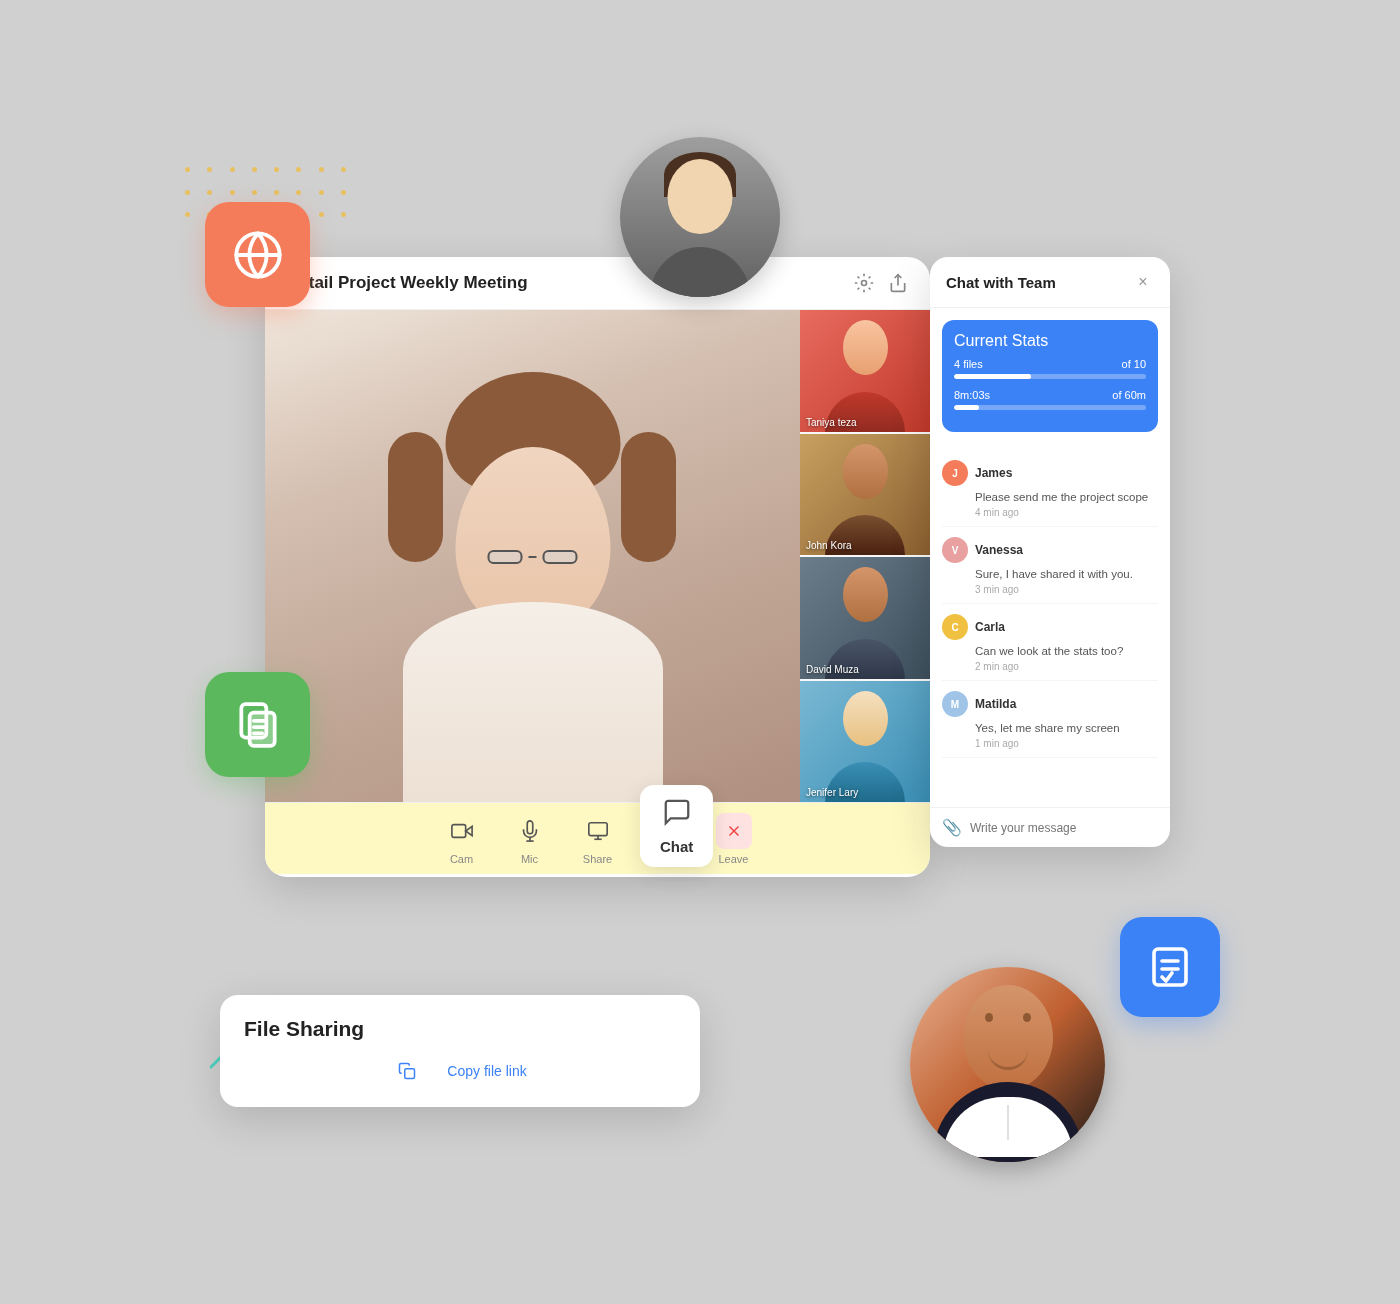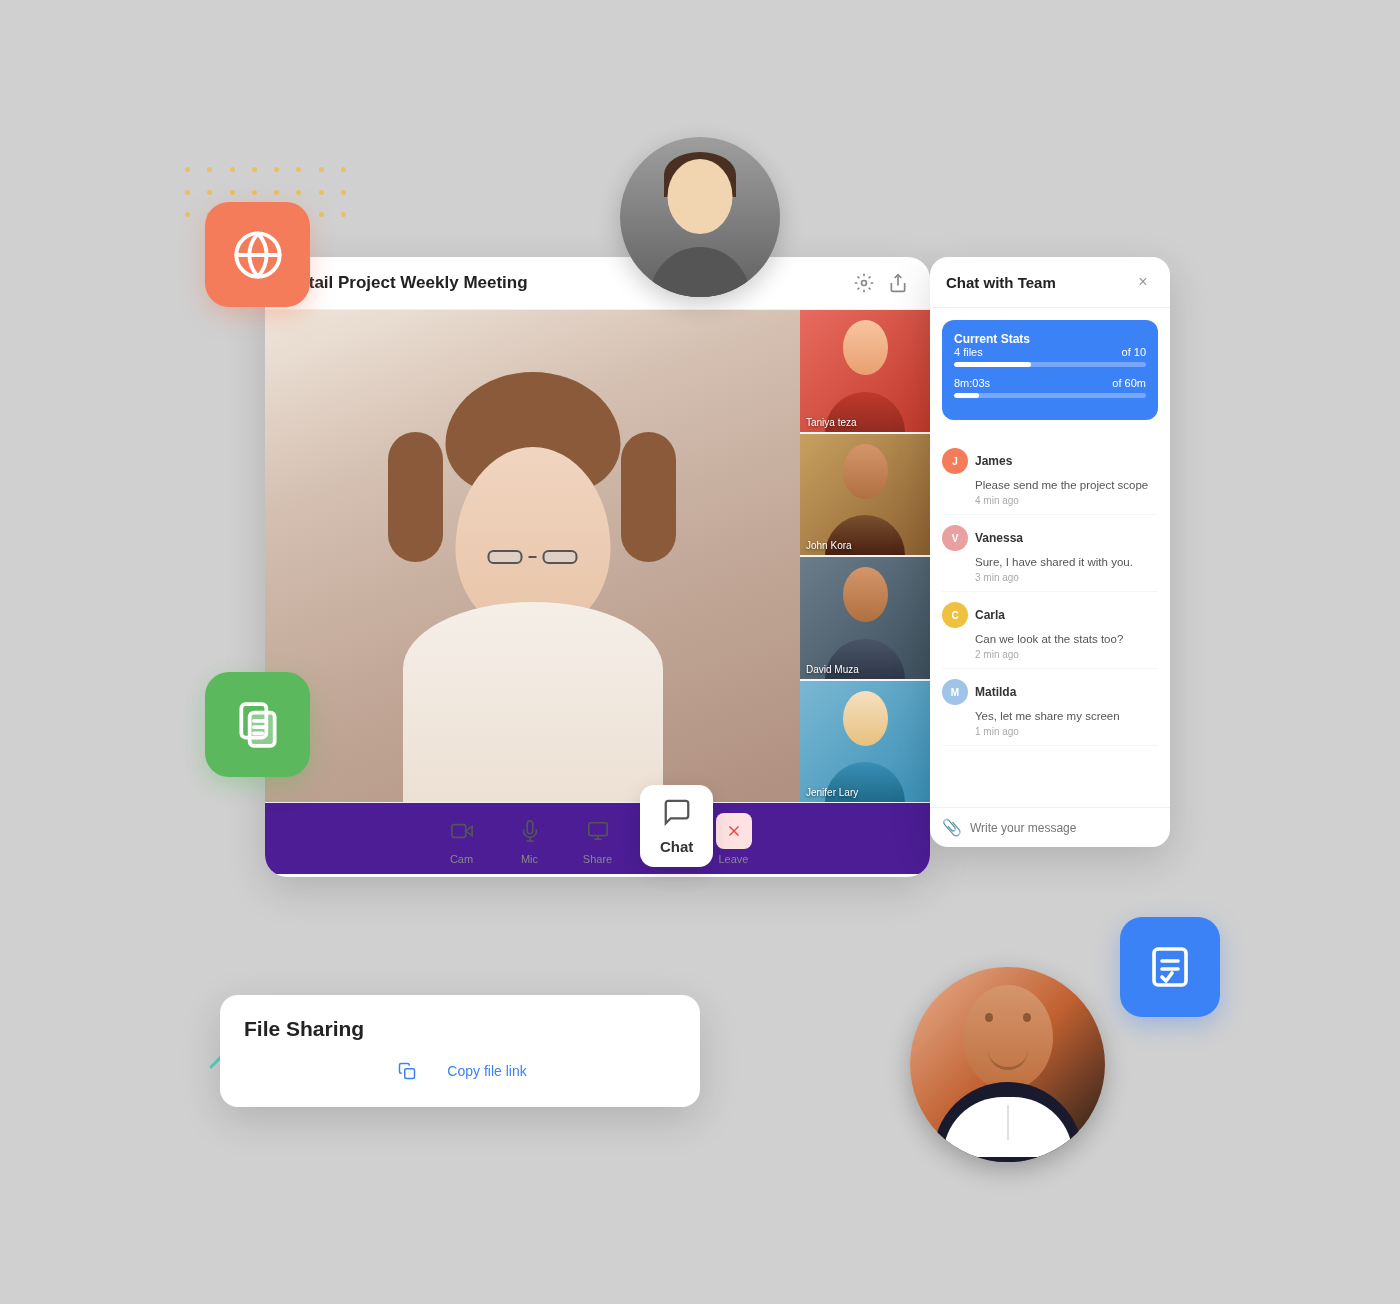--- a/index.html
+++ b/index.html
@@ -224,21 +224,21 @@
     }
 
     
     .control-bar {
       height: 72px;
       display: flex;
       align-items: center;
       justify-content: center;
       gap: 32px;
       border-top: 1px solid #f0f0f0;
-      background: #4c1d95;
+      background: #fef9c3;
     }
     .control-btn {
       display: flex;
       flex-direction: column;
       align-items: center;
       gap: 4px;
       cursor: pointer;
     }
     .control-btn-icon {
       width: 36px;
@@ -298,23 +298,23 @@
 
     
     .stats-card {
       margin: 12px;
       background: #3b82f6;
       border-radius: 12px;
       padding: 12px;
       color: white;
     }
     .stats-title {
-      font-size: 12px;
-      font-weight: 700;
-      margin-bottom: 0;
+      font-size: 16px;
+      font-weight: 400;
+      margin-bottom: 8px;
     }
     .stats-row {
       display: flex;
       align-items: center;
       justify-content: space-between;
       margin-bottom: 4px;
       font-size: 11px;
     }
     .stats-bar-wrap {
       height: 5px;

